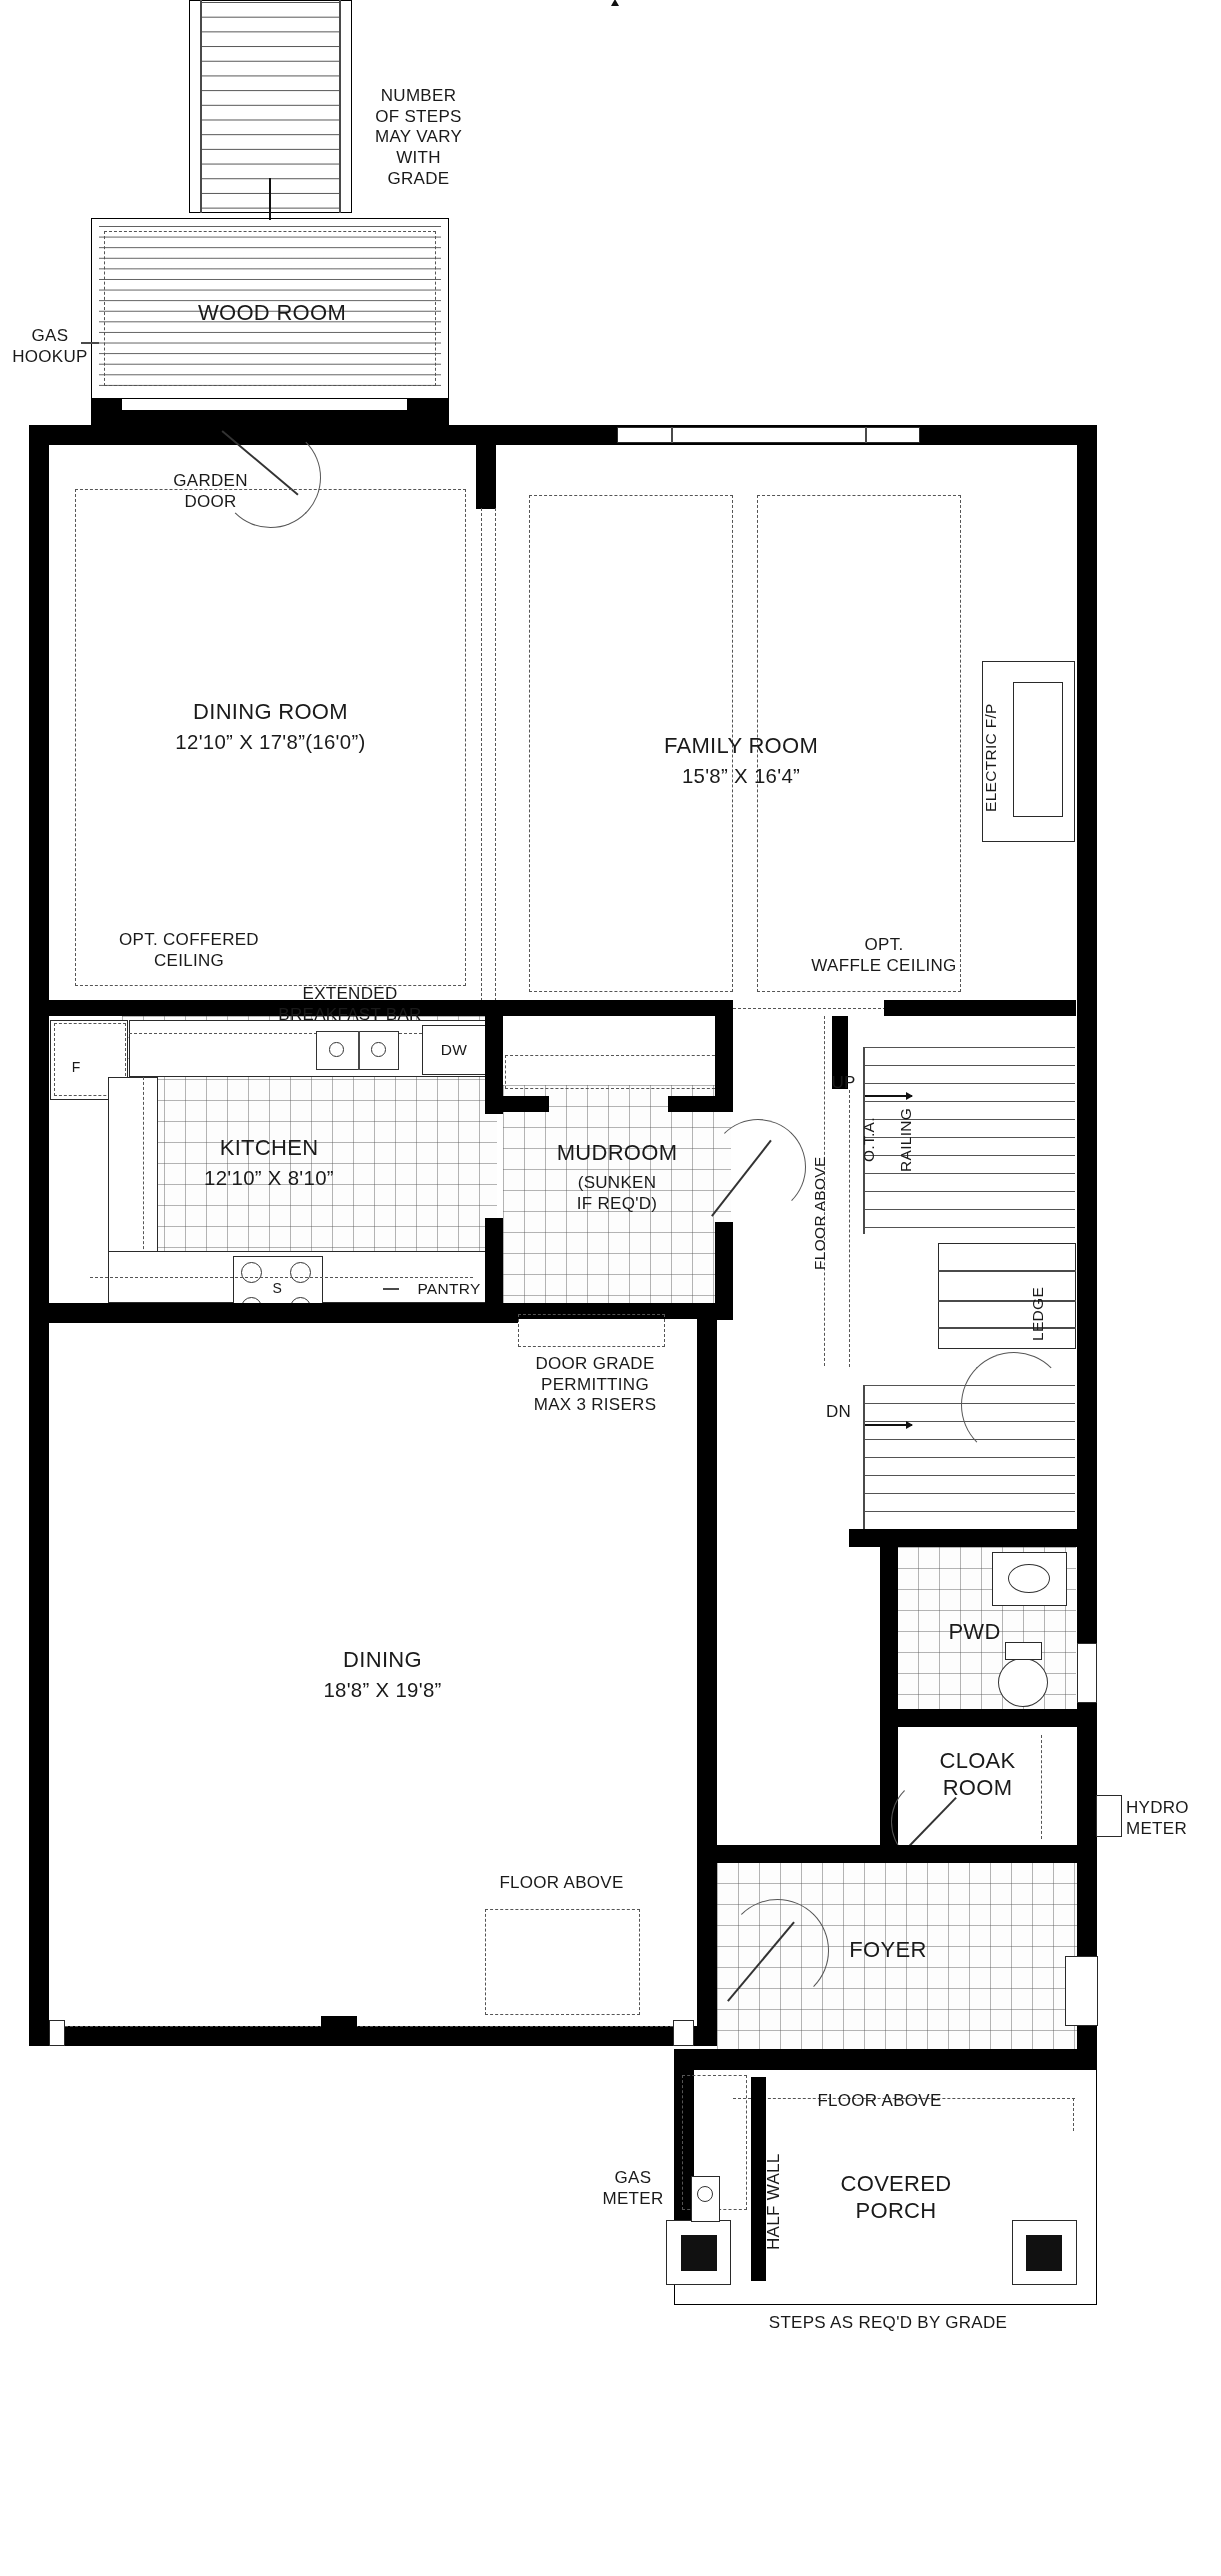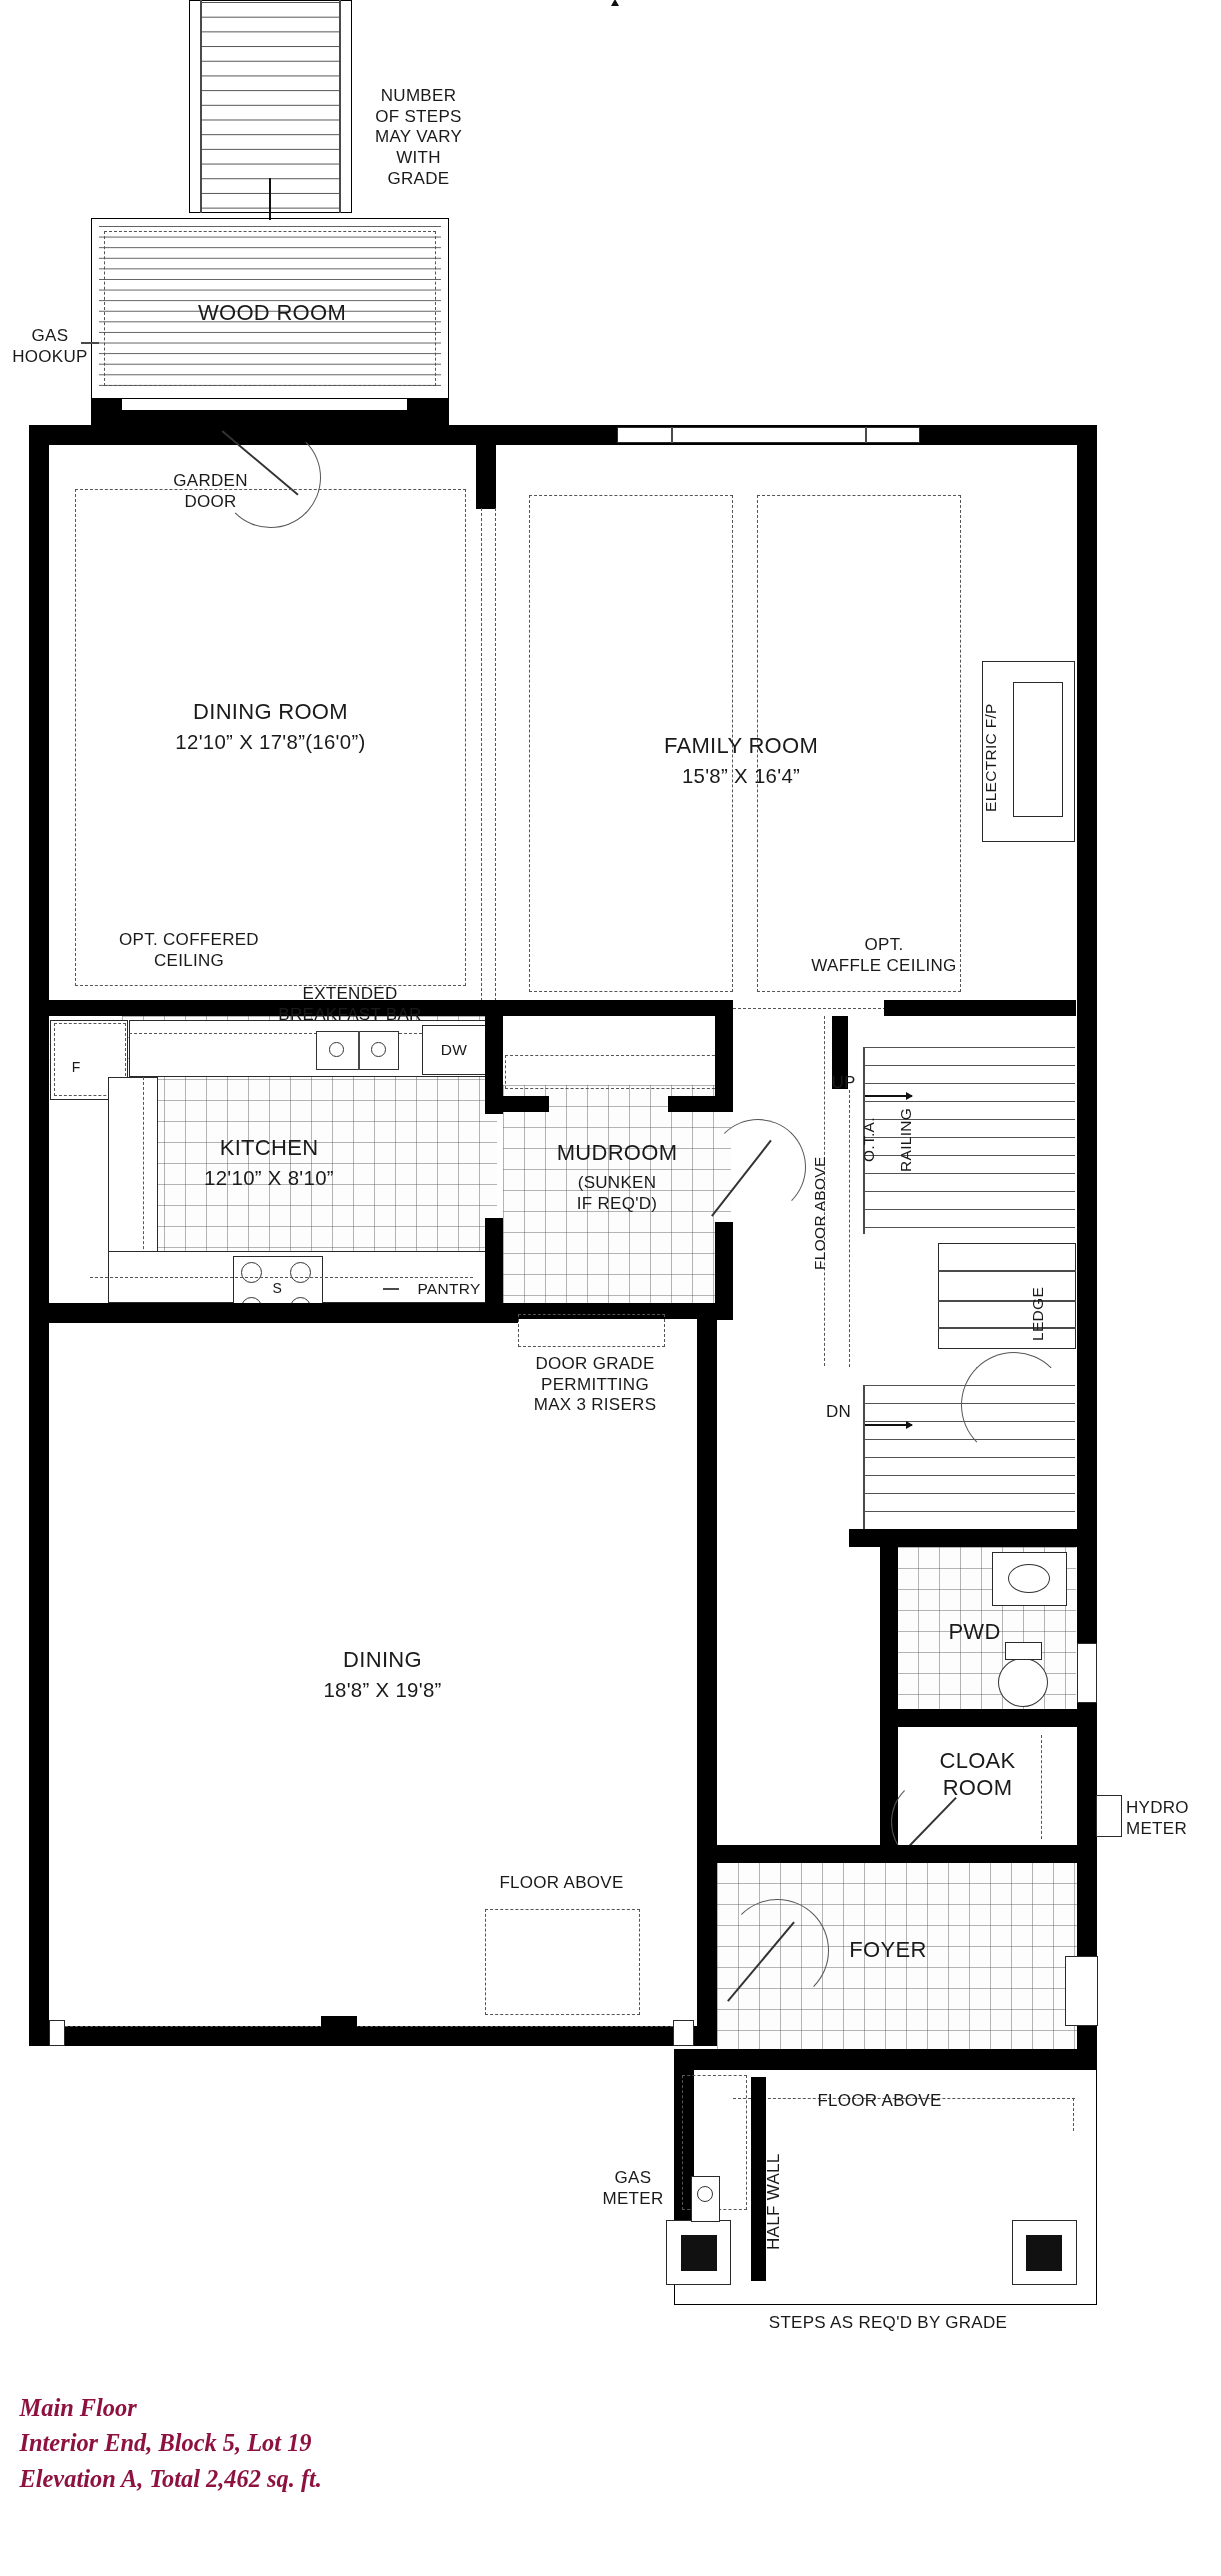--- a/index.html
+++ b/index.html
@@ -358,40 +358,37 @@
   <div class="tile" style="left:717px; top:1862px; width:360px; height:187px;"></div>
   <div class="wall" style="left:697px; top:1845px; width:380px; height:18px;"></div>
   <div class="lbl room-name" style="left:782px; top:1937px; width:212px;">FOYER</div>
 
   <div class="swing swing-q-tr" style="left:726px; top:1899px; width:103px; height:103px;"></div>
   <div class="doorleaf" style="left:728px; top:2000px; width:103px; transform: rotate(-50deg); transform-origin:left center;"></div>
 
   <div class="solid-box fillwhite" style="left:1065px; top:1956px; width:33px; height:70px;"></div>
 
   <div class="outline" style="left:674px; top:2069px; width:423px; height:236px;"></div>
+  <div class="lbl room-name" style="left:774px; top:2171px; width:244px;">COVERED
+PORCH</div>
   <div class="dash-h" style="left:733px; top:2098px; width:342px;"></div>
   <div class="dash-v" style="left:1073px; top:2098px; height:33px;"></div>
   <div class="lbl note" style="left:782px; top:2091px; width:195px;">FLOOR ABOVE</div>
 
   <div class="solid-box fillwhite" style="left:666px; top:2220px; width:65px; height:65px;"></div>
   <div class="abs" style="left:681px; top:2235px; width:36px; height:36px; background:#111;"></div>
   <div class="solid-box fillwhite" style="left:1012px; top:2220px; width:65px; height:65px;"></div>
   <div class="abs" style="left:1026px; top:2235px; width:36px; height:36px; background:#111;"></div>
 
   <div class="wall" style="left:751px; top:2077px; width:14.7px; height:204px;"></div>
   <div class="lbl note vert" style="left:764px; top:2137px; height:130px; width:21px;">HALF WALL</div>
 
   <div class="dash-box" style="left:682px; top:2075px; width:65px; height:135px;"></div>
   <div class="solid-box fillwhite" style="left:691px; top:2176px; width:29px; height:46px;"></div>
   <div class="circ" style="left:697px; top:2186px; width:16.3px; height:16.3px;"></div>
   <div class="lbl note" style="left:580px; top:2168px; width:106px;">GAS
 METER</div>
 
   <div class="lbl note" style="left:725px; top:2313px; width:326px;">STEPS AS REQ'D BY GRADE</div>
 
-  <div id="caption">
-    <div>Main Floor</div>
-    <div>Interior End, Block 5, Lot 19</div>
-    <div>Elevation A, Total 2,462 sq. ft.</div>
-  </div>
 
 </div>
 
 
 </body></html>

